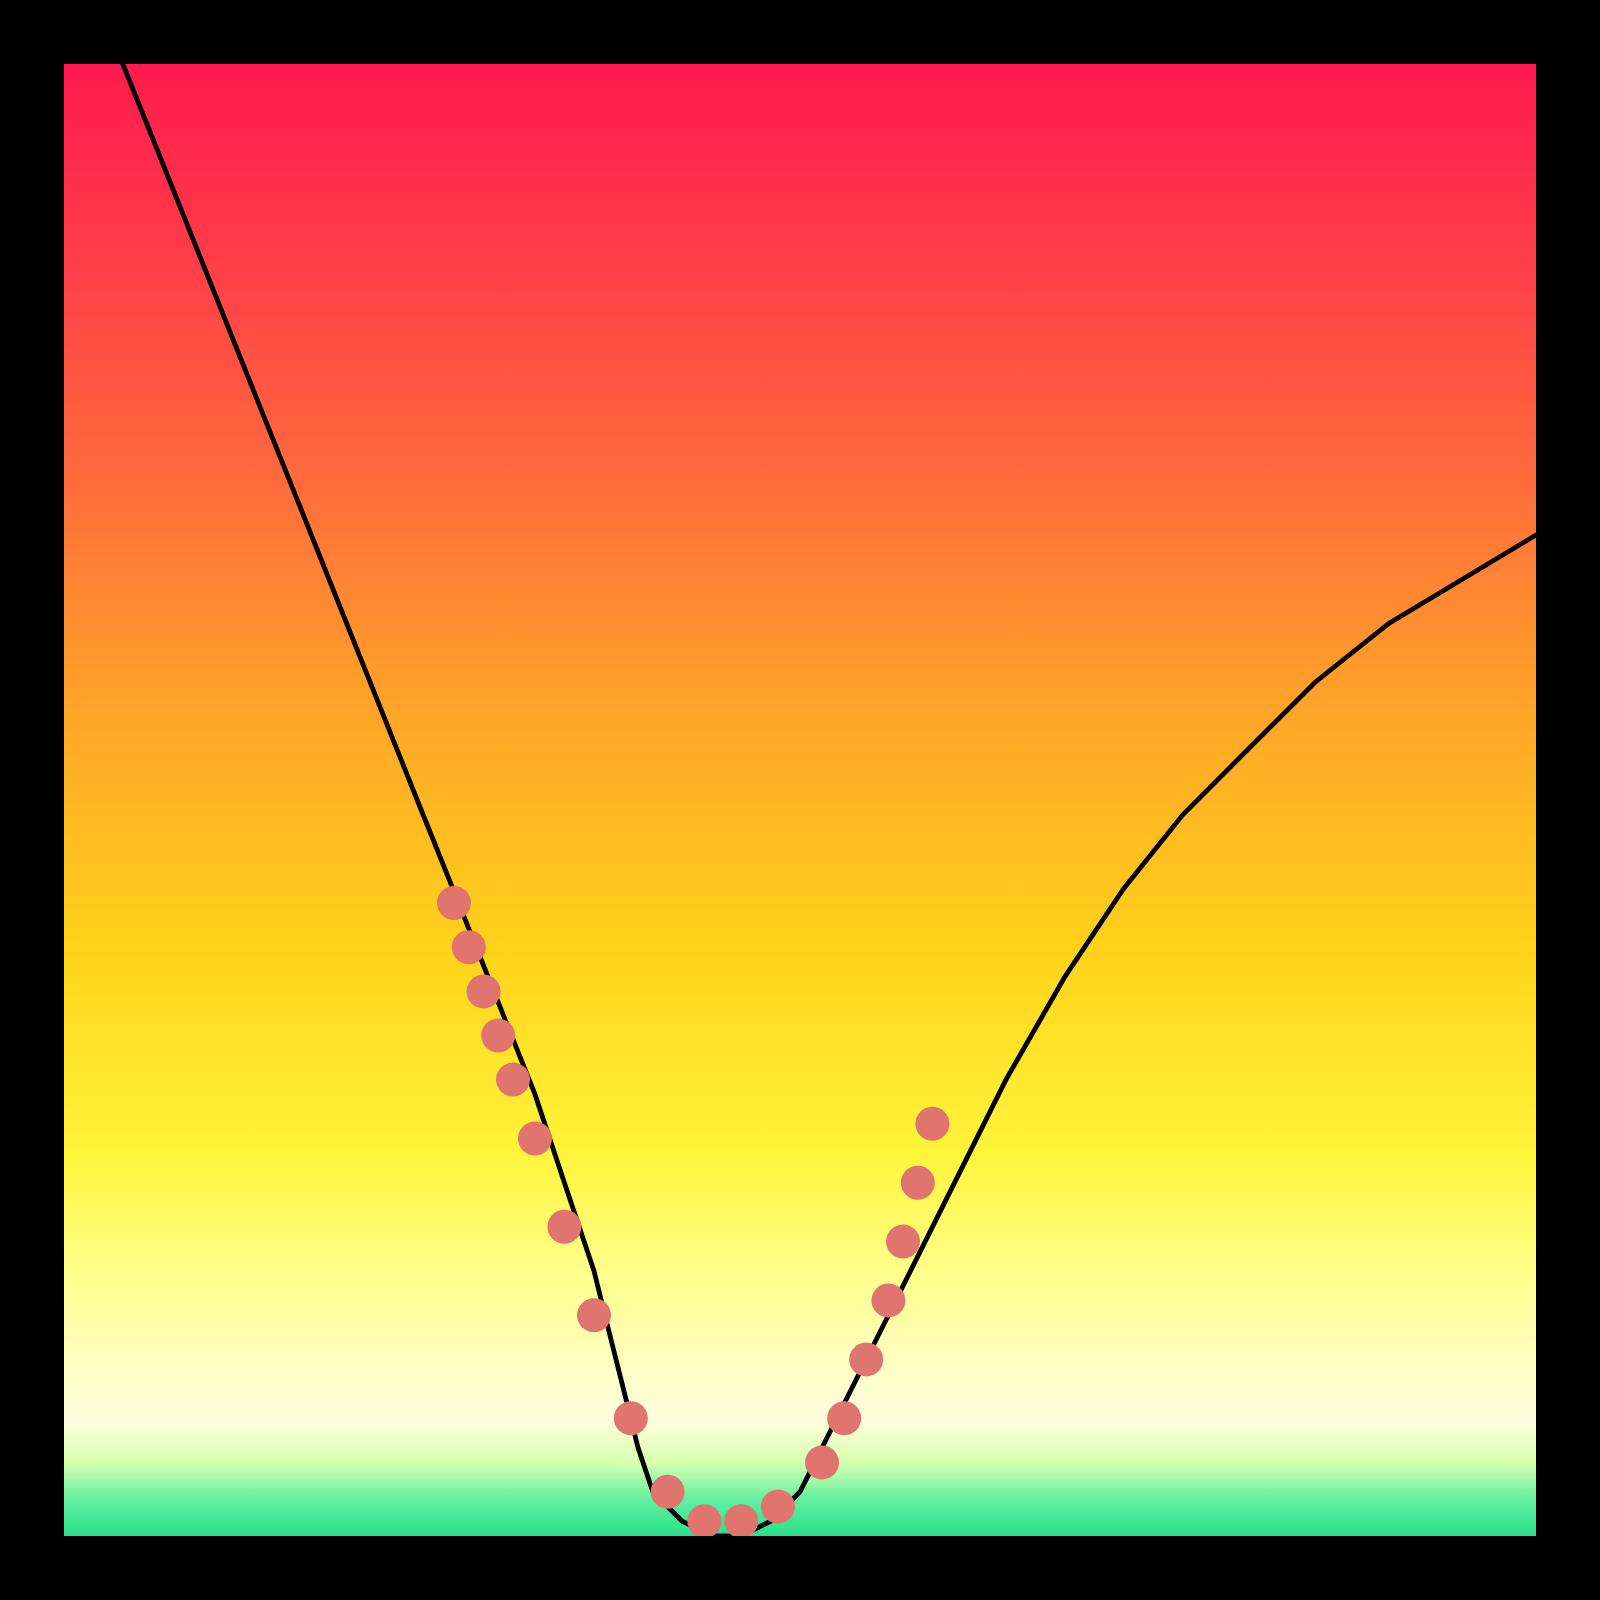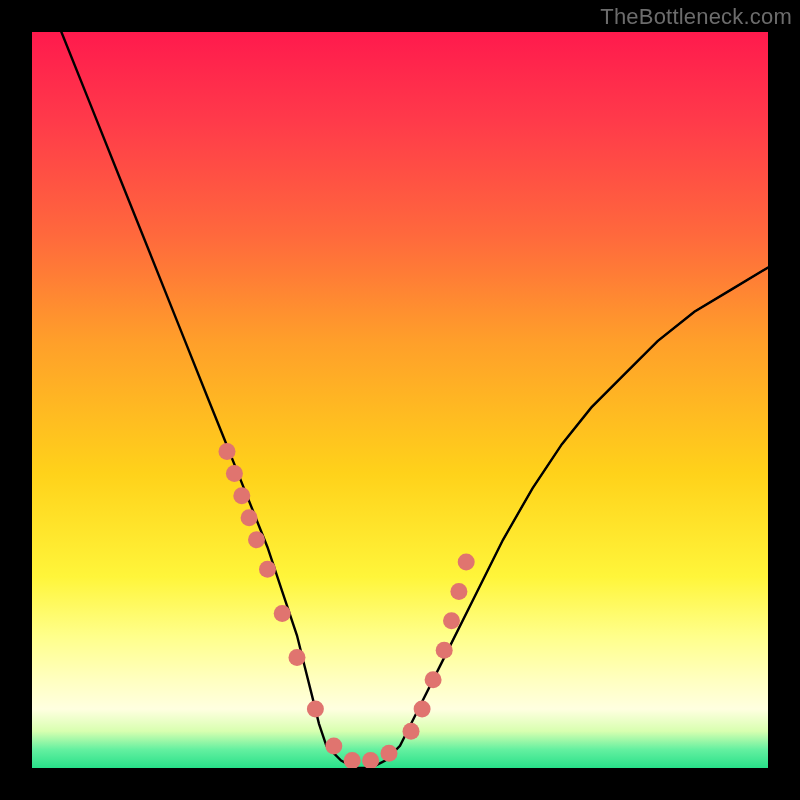--- a/index.html
+++ b/index.html
@@ -86,14 +86,13 @@
           <circle cx="379.0" cy="699.2" r="8.5" fill="#e0746f" stroke="#c85a55" stroke-width="0"></circle>
           <circle cx="390.1" cy="677.1" r="8.5" fill="#e0746f" stroke="#c85a55" stroke-width="0"></circle>
           <circle cx="401.1" cy="647.7" r="8.5" fill="#e0746f" stroke="#c85a55" stroke-width="0"></circle>
           <circle cx="412.2" cy="618.2" r="8.5" fill="#e0746f" stroke="#c85a55" stroke-width="0"></circle>
           <circle cx="419.5" cy="588.8" r="8.5" fill="#e0746f" stroke="#c85a55" stroke-width="0"></circle>
           <circle cx="426.9" cy="559.4" r="8.5" fill="#e0746f" stroke="#c85a55" stroke-width="0"></circle>
           <circle cx="434.2" cy="529.9" r="8.5" fill="#e0746f" stroke="#c85a55" stroke-width="0"></circle>
         </g>
     </svg>
   </div>
-  <div class="watermark">TheBottleneck.com</div>
 </div>
 
 </body></html>

